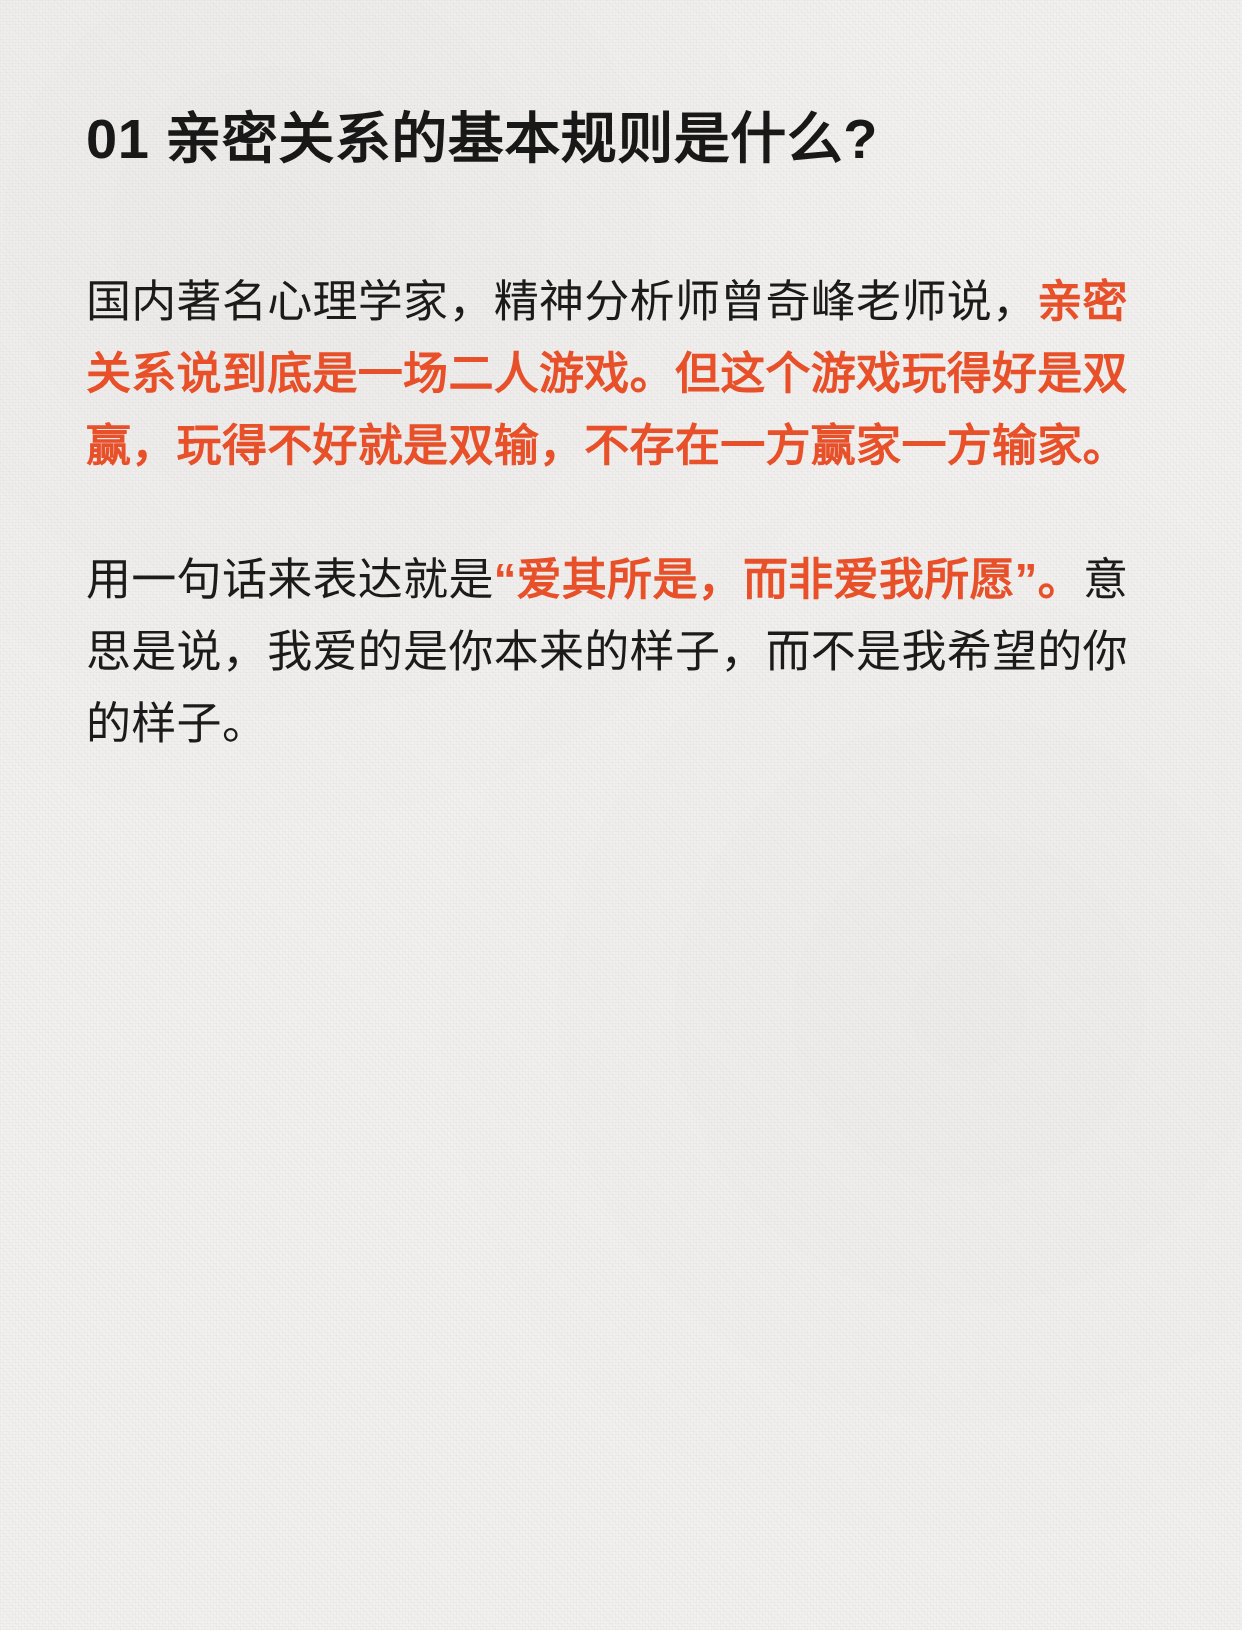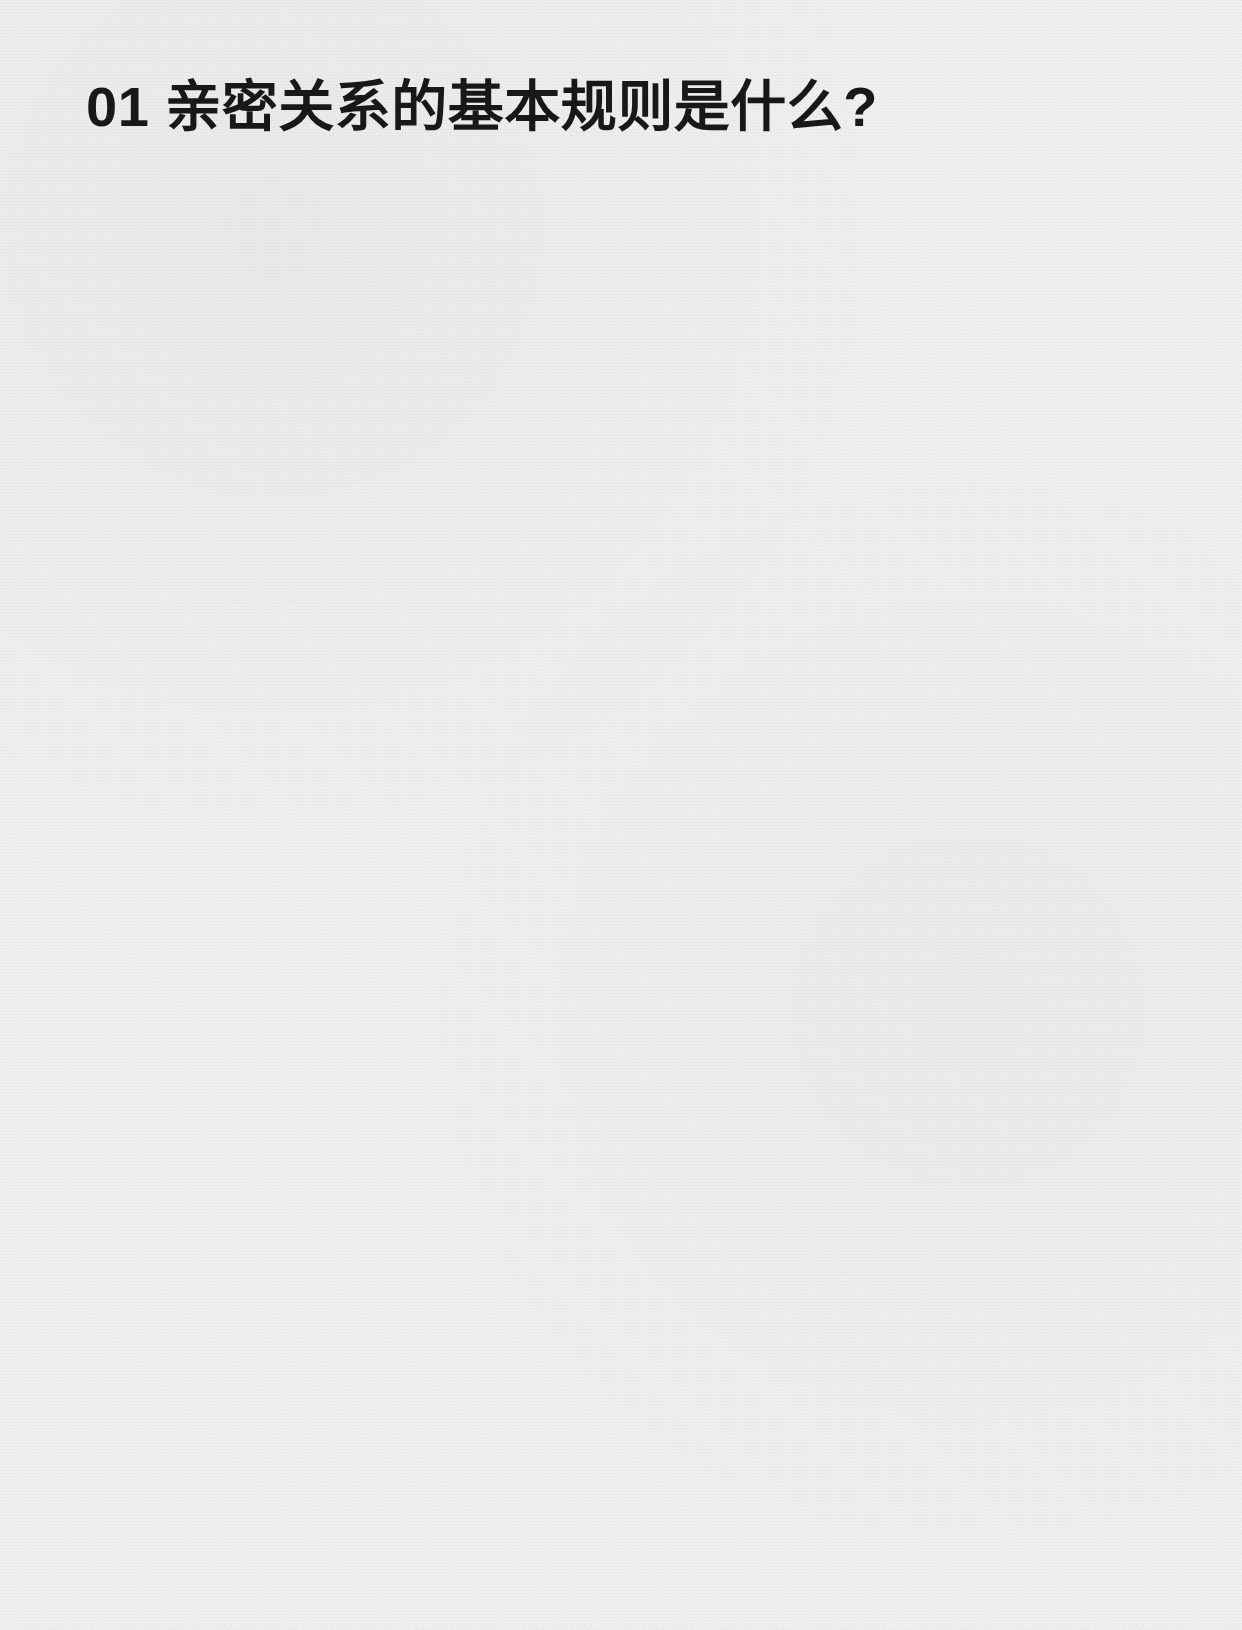--- a/index.html
+++ b/index.html
@@ -26,21 +26,21 @@
       radial-gradient(circle at 22% 14%, rgba(0,0,0,0.022) 0%, rgba(0,0,0,0) 38%),
       radial-gradient(circle at 78% 62%, rgba(0,0,0,0.02) 0%, rgba(0,0,0,0) 42%);
     mix-blend-mode: multiply;
     opacity: 0.85;
   }
   .page {
     position: relative;
     width: 100%;
     height: 100%;
     box-sizing: border-box;
-    padding: 72px 86px 0 86px;
+    padding: 104px 86px 0 86px;
   }
   .heading {
     font-size: 56px;
     font-weight: bold;
     color: #181818;
     letter-spacing: 0.5px;
     line-height: 1.25;
     margin: 0 0 92px 0;
   }
   .para {
@@ -64,16 +64,22 @@
 </style>
 </head>
 <body>
 
 <div class="paper-texture"></div>
 
 <div class="page">
 
   <h1 class="heading">01 亲密关系的基本规则是什么?</h1>
 
+  <p class="para">
+    <span class="plain">国内著名心理学家，精神分析师曾奇峰老师说，</span><span class="hl">亲密关系说到底是一场二人游戏。但这个游戏玩得好是双赢，玩得不好就是双输，不存在一方赢家一方输家。</span>
+  </p>
 
 
+  <p class="para">
+    <span class="plain">用一句话来表达就是</span><span class="hl">“爱其所是，而非爱我所愿”。</span><span class="plain">意思是说，我爱的是你本来的样子，而不是我希望的你的样子。</span>
+  </p>
 
 </div>
 
 </body></html>

